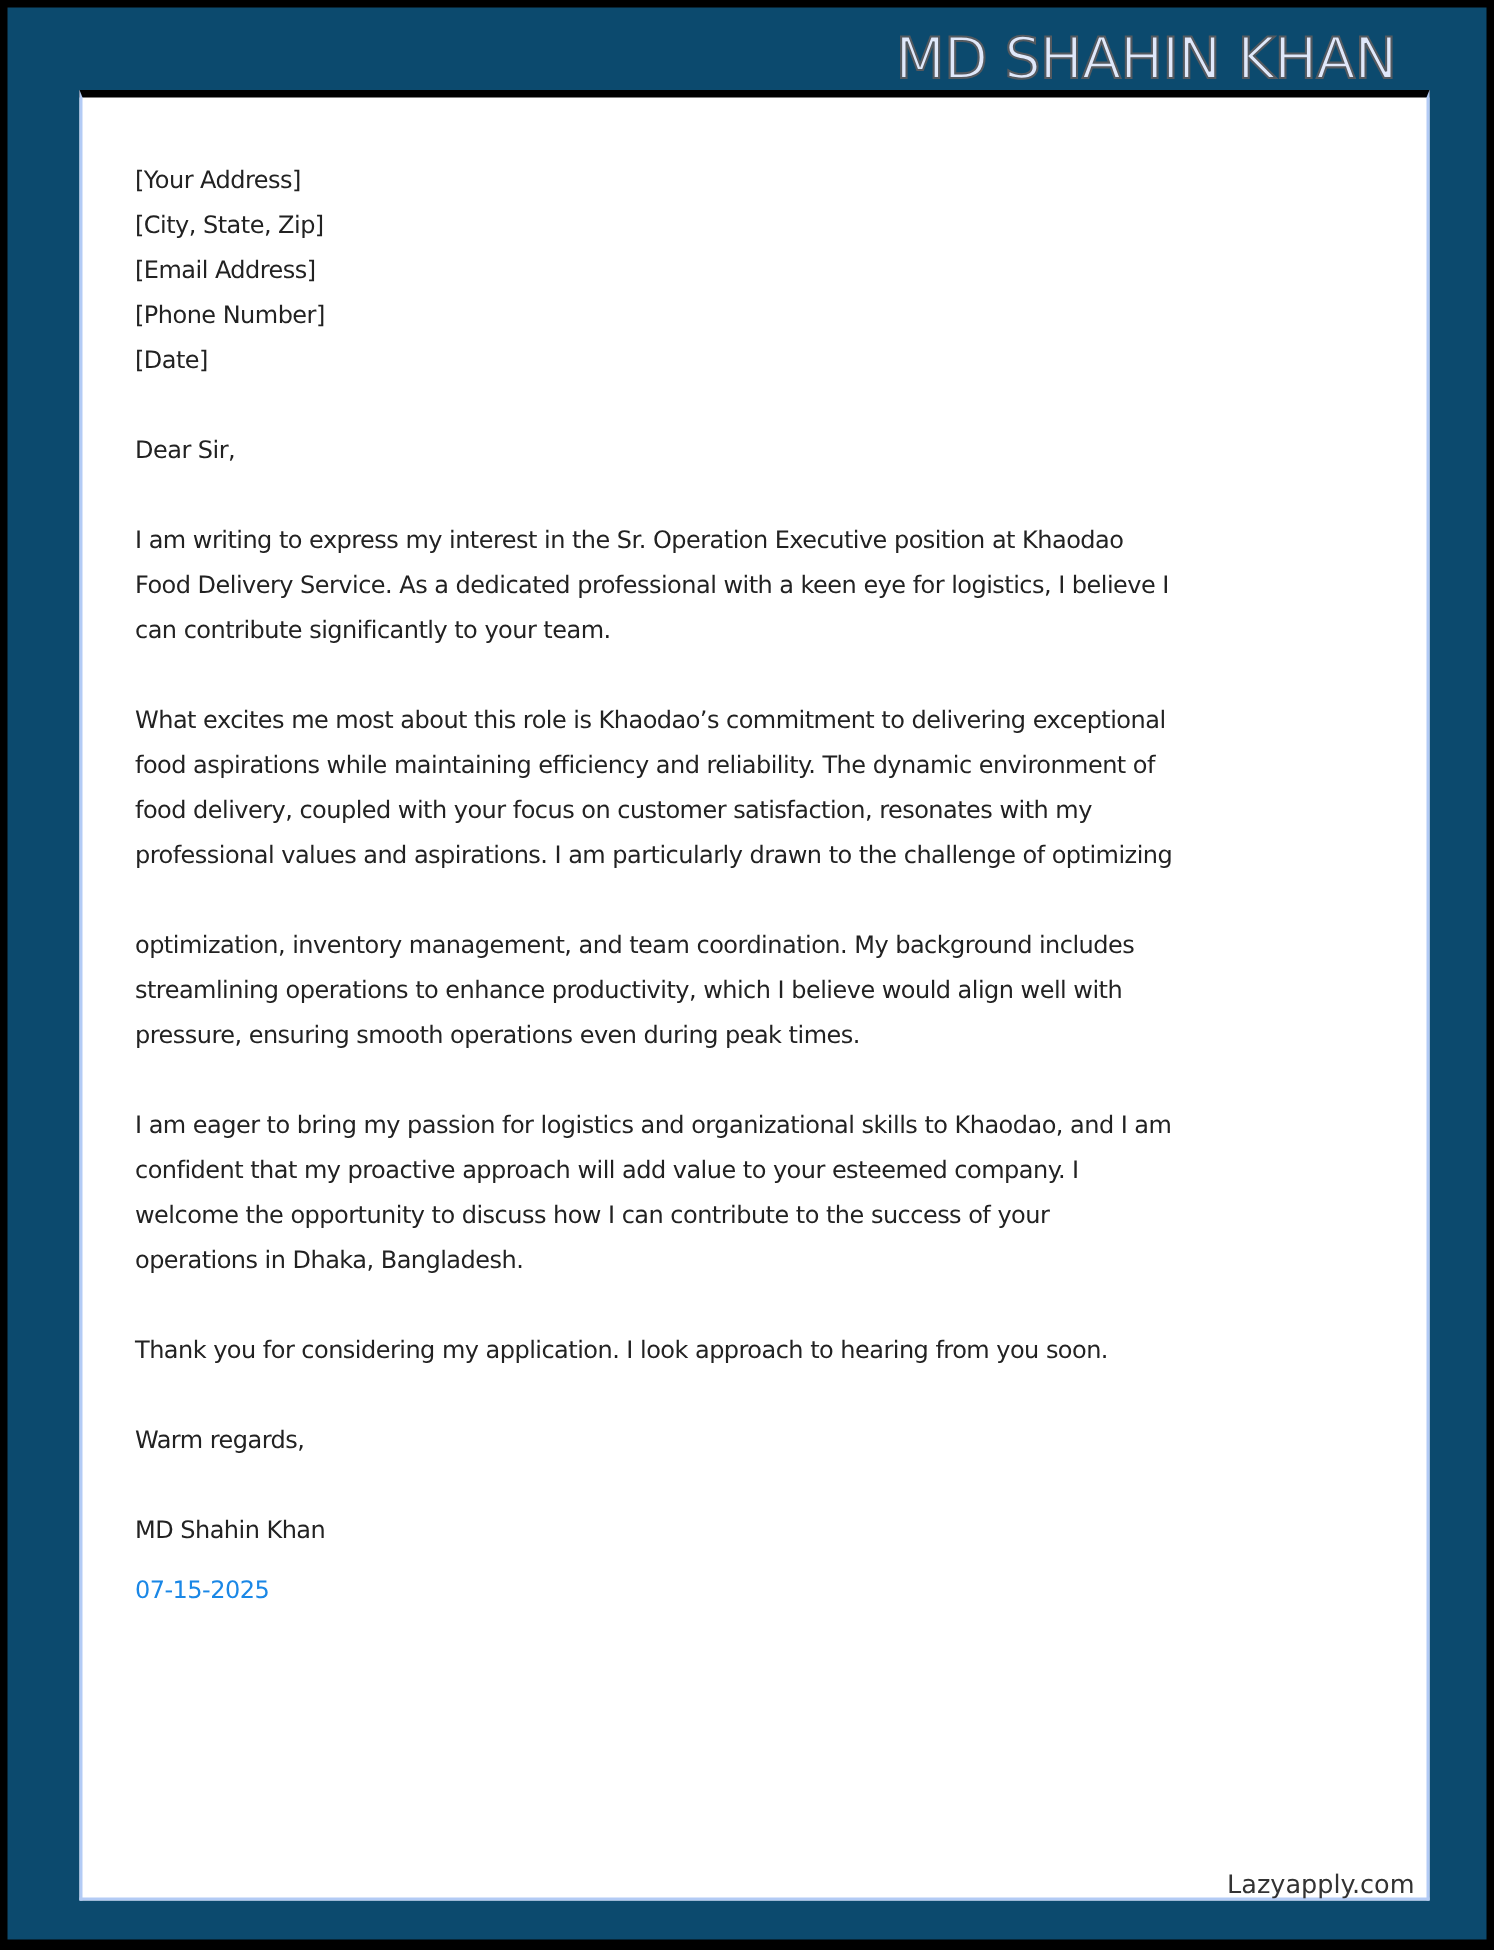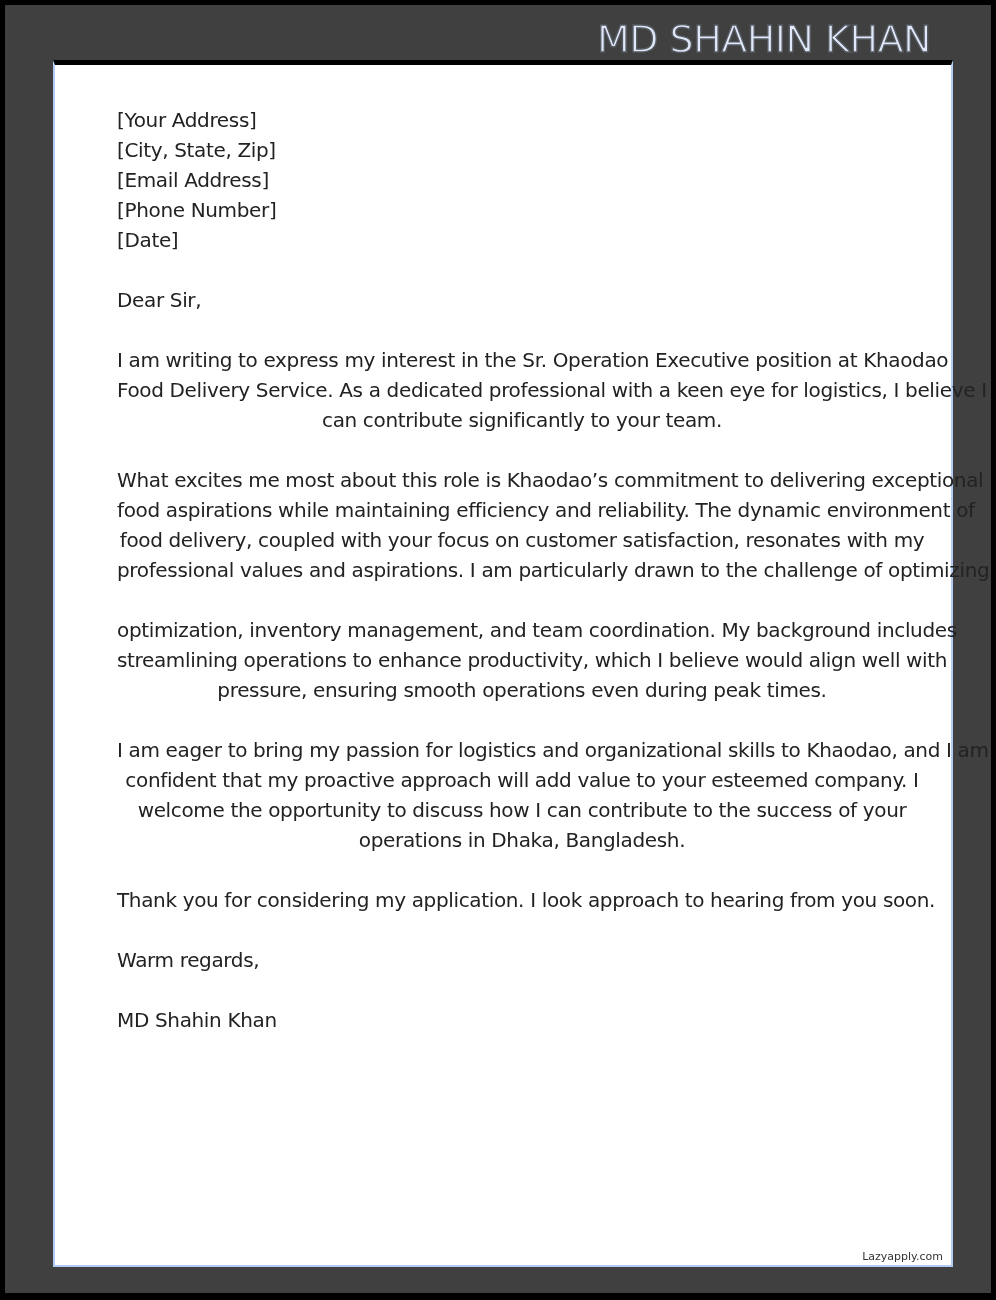--- a/index.html
+++ b/index.html
@@ -6,21 +6,21 @@
     html, body { width: 996px; height: 1300px; overflow: hidden; }
     body {
       background: #000000;
       font-family: "DejaVu Sans", "Liberation Sans", sans-serif;
       position: relative;
     }
     .outer {
       position: absolute;
       left: 5px; top: 5px;
       width: 986px; height: 1288px;
-      background: #404040;
+      background: #0c4a6e;
       padding-left: 24px;
     }
     .name-title {
       position: absolute;
       right: 60px;
       top: 12px;
       font-family: "DejaVu Sans", "Liberation Sans", sans-serif;
       font-size: 38px;
       letter-spacing: -0.5px;
       color: #e0e8fa;
@@ -33,35 +33,35 @@
       left: 48px; top: 55px;
       width: 900px; height: 1207px;
       background: #ffffff;
       border-left: 2px solid #b3cbf5;
       border-right: 2px solid #b3cbf5;
       border-bottom: 2px solid #b3cbf5;
       border-top: 5px solid #000000;
     }
     .content {
       position: absolute;
-      left: 62px; top: 40px;
+      left: 35px; top: 40px;
       width: 810px;
-      font-size: 20px;
+      font-size: 16px;
       line-height: 30px;
       color: #222222;
       letter-spacing: -0.35px;
     }
     .line { display: block; white-space: nowrap; }
     .gap { height: 30px; }
-    .para { display: block; text-align: center; }
+    .para { display: block; }
     .date-link { color: #1a87e6; }
     .footer-brand {
       position: absolute;
       right: 8px; bottom: 0px;
-      font-size: 11px;
+      font-size: 17px;
       color: #333333;
       line-height: 16px;
     }
   </style>
 </head>
 <body>
 
 <div class="outer">
   <div class="name-title">MD SHAHIN KHAN</div>
 
@@ -113,17 +113,18 @@
       <div class="para">
         <span class="line">Thank you for considering my application. I look approach to hearing from you soon.</span>
       </div>
       <div class="gap"></div>
 
       <span class="line">Warm regards,</span>
       <div class="gap"></div>
 
       <span class="line">MD Shahin Khan</span>
       <div style="height:10px"></div>
+      <span class="line date-link">07-15-2025</span>
     </div>
 
     <div class="footer-brand">Lazyapply.com</div>
   </div>
 </div>
 
 </body></html>

